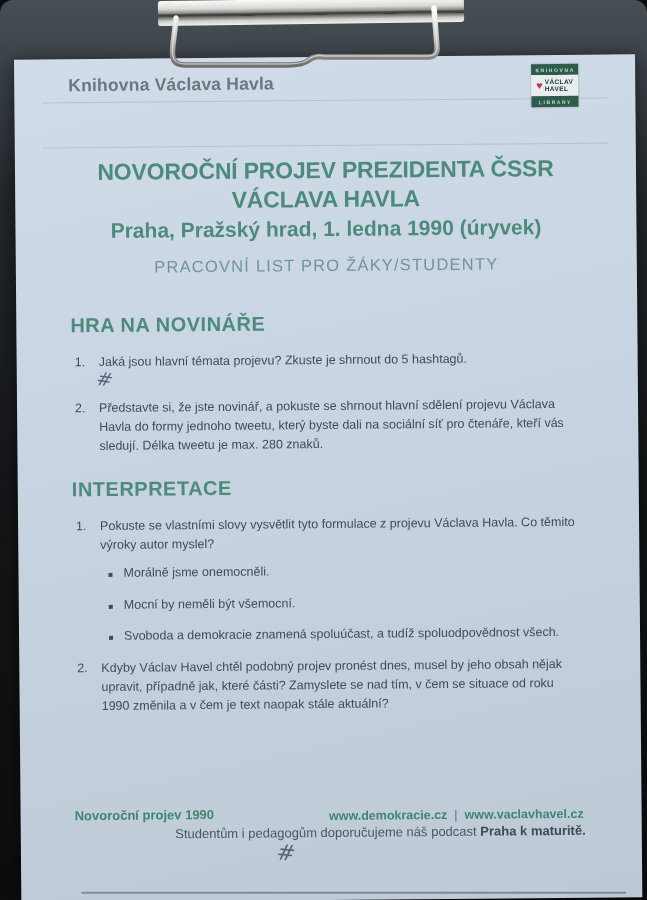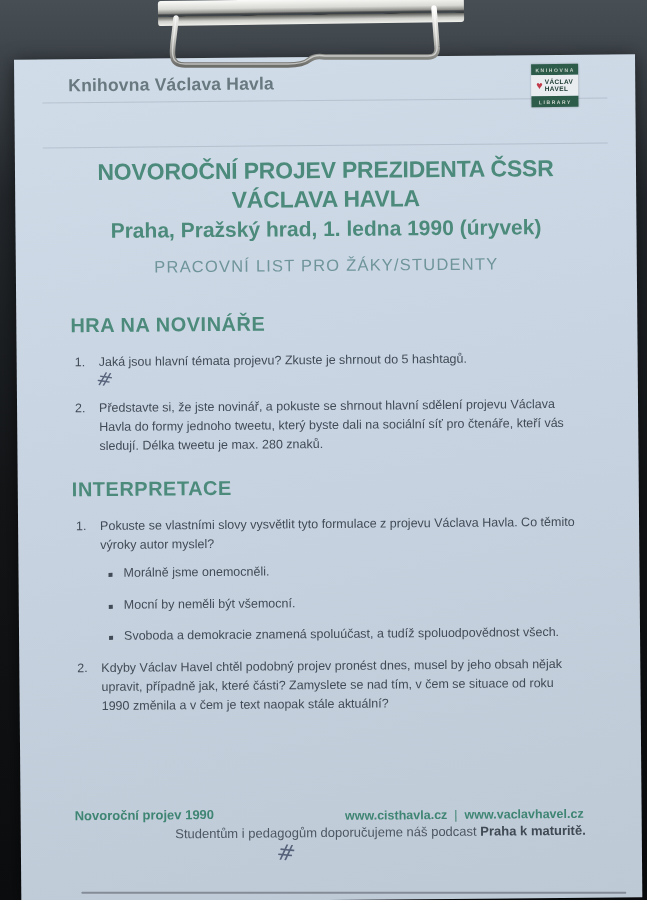--- a/index.html
+++ b/index.html
@@ -1,19 +1,19 @@
 <!DOCTYPE html>
 <html><head>
 <meta charset="utf-8">
 <style>
   * { margin:0; padding:0; box-sizing:border-box; }
   html,body { width:647px; height:900px; overflow:hidden; background:#0c0e10;
               font-family:"Liberation Sans", sans-serif; }
   .scene { position:relative; width:647px; height:900px;
-           background:linear-gradient(180deg,#474e54 0%,#3e454b 6%,#23272b 22%,#131517 55%,#0b0d0f 100%); }
+           background:linear-gradient(180deg,#474e54 0%,#3e454b 6%,#23272b 22%,#131517 55%,#0b0d0f 100%);border-radius:13px; }
 
   
   .paper { position:absolute; left:14px; top:57px; width:621px; height:843px;
            transform:rotate(-0.5deg); transform-origin:50% 0;
            background:linear-gradient(168deg,#d1dce9 0%,#c9d4e2 42%,#bec9d6 100%);
            box-shadow:0 2px 18px rgba(0,0,0,.55); }
   .faint-line { position:absolute; left:28px; right:28px; height:1px;
                 background:rgba(100,110,125,.22); }
   .fl1 { top:43px; } .fl2 { top:88px; }
   .crease { position:absolute; left:60px; bottom:6px; width:545px; height:2px;
@@ -134,21 +134,21 @@
       <span>Svoboda a demokracie znamená spoluúčast, a tudíž spoluodpovědnost všech.</span>
     </div>
 
     <div class="item it22">
       <span class="num">2.</span>
       <span>Kdyby Václav Havel chtěl podobný projev pronést dnes, musel by jeho obsah nějak upravit, případně jak, které části? Zamyslete se nad tím, v čem se situace od roku 1990 změnila a v čem je text naopak stále aktuální?</span>
     </div>
 
     <div class="f-label">Novoroční projev 1990</div>
     <div class="f-sites">
-      <span>www.cisthavla.cz</span><span class="sep">|</span><span>www.vaclavhavel.cz</span>
+      <span>www.demokracie.cz</span><span class="sep">|</span><span>www.vaclavhavel.cz</span>
     </div>
     <div class="f-note">
       <span>Studentům i pedagogům doporučujeme náš podcast </span><b>Praha k maturitě.</b>
     </div>
     <div class="hand hand2">#</div>
 
     <div class="crease"></div>
   </div>
 
   <svg class="clip" viewBox="0 0 318 84" xmlns="http://www.w3.org/2000/svg">

